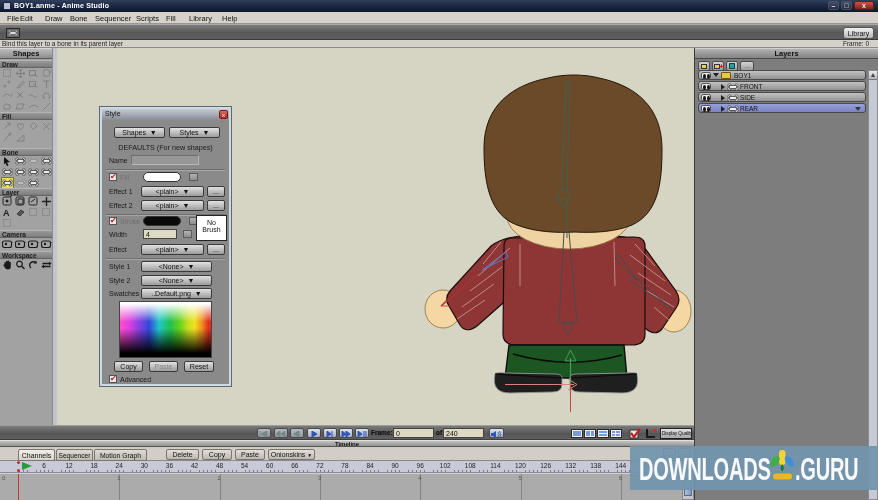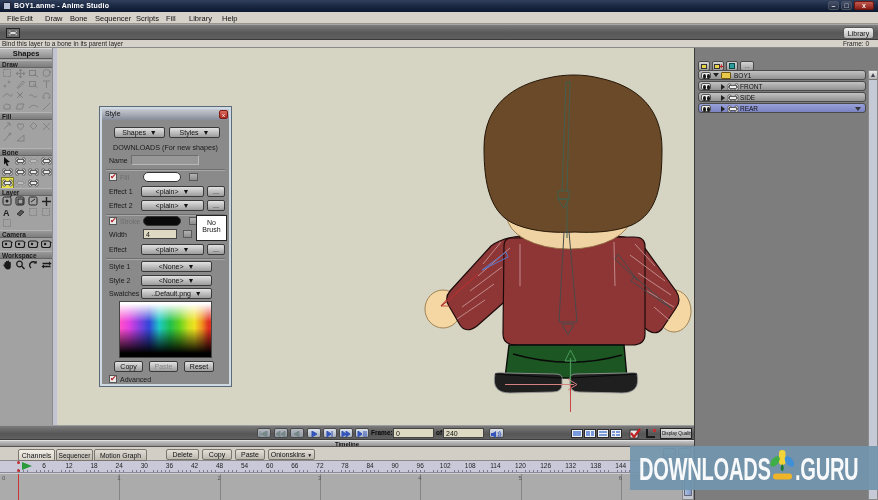--- a/index.html
+++ b/index.html
@@ -598,20 +598,21 @@
 
       <line x1="512.5" y1="347" x2="512.5" y2="310" stroke="#4a9a5a" stroke-width="1.2"></line>
       <path d="M507 313 L512.5 302 L518 313 Z" fill="none" stroke="#4a9a5a" stroke-width="1"></path>
       <line x1="447" y1="336.5" x2="516" y2="336.5" stroke="#d88080" stroke-width="1.2"></line>
       <path d="M510 331 L519 336.5 L510 342" fill="none" stroke="#d88080" stroke-width="1"></path>
       <line x1="512.5" y1="337" x2="512.5" y2="364" stroke="#cc4444" stroke-width="1"></line>
     </svg>
   </div>
 
   <div id="layers" class="abs">
+    <div id="lhead">Layers</div>
     <div class="lbtn" style="left:3px;width:12px;">
         <span style="position:absolute;left:2px;top:2px;width:6px;height:5px;background:#e8d44a;border:1px solid #333;"></span>
       </div>
     <div class="lbtn" style="left:17px;width:12px;">
         <span style="position:absolute;left:1px;top:2px;width:6px;height:5px;background:#e8d44a;border:1px solid #333;"></span>
         <span style="position:absolute;left:6px;top:0px;color:#c02020;font-size:8px;font-weight:bold;">+</span>
       </div>
     <div class="lbtn" style="left:31px;width:12px;">
         <span style="position:absolute;left:2px;top:1px;width:6px;height:6px;background:#2a9a9a;border:1px solid #0a4a4a;"></span>
       </div>
@@ -812,21 +813,21 @@
     <div style="position:absolute;left:1px;top:12px;width:8px;height:36px;background:linear-gradient(90deg,#a8c0e0,#8098c8);border:1px solid #667;"></div>
   </div>
   <div class="abs" style="left:663px;top:448px;width:13px;height:11px;background:linear-gradient(#ccd6e2,#9aa8ba);border:1px solid #556;border-radius:2px;"></div>
   <div class="abs" style="left:678px;top:448px;width:13px;height:11px;background:linear-gradient(#ccd6e2,#9aa8ba);border:1px solid #556;border-radius:2px;"></div>
 
   <div id="dlg" class="abs">
     <div id="dlgtitle">Style</div>
     <div id="dlgx">x</div>
     <div class="dbtn" style="left:12px;top:18px;width:51px;">Shapes &nbsp;▼</div>
     <div class="dbtn" style="left:67px;top:18px;width:51px;">Styles &nbsp;▼</div>
-    <div class="dlabel" style="left:0;top:34px;width:127px;text-align:center;font-size:7.2px;">DOWNLOADS (For new shapes)</div>
+    <div class="dlabel" style="left:0;top:34px;width:127px;text-align:center;font-size:7.2px;">DEFAULTS (For new shapes)</div>
     <div class="dlabel" style="left:7px;top:48px;">Name</div>
     <div style="position:absolute;left:29px;top:46px;width:68px;height:10px;background:#979797;border:1px solid #6e6e6e;border-right-color:#b8b8b8;border-bottom-color:#b8b8b8;"></div>
     <div class="dsep" style="top:60px;"></div>
     <div class="chk" style="left:7px;top:64px;"></div>
     <div class="dlabel dis" style="left:18px;top:65px;">Fill</div>
     <div class="swatch" style="left:41px;top:63px;background:#fff;"></div>
     <div class="mini" style="left:87px;top:64px;"></div>
     <div class="dlabel" style="left:7px;top:79px;">Effect 1</div>
     <div class="dbtn" style="left:39px;top:77px;width:63px;">&lt;plain&gt; &nbsp;▼</div>
     <div class="dbtn" style="left:105px;top:77px;width:18px;">...</div>

